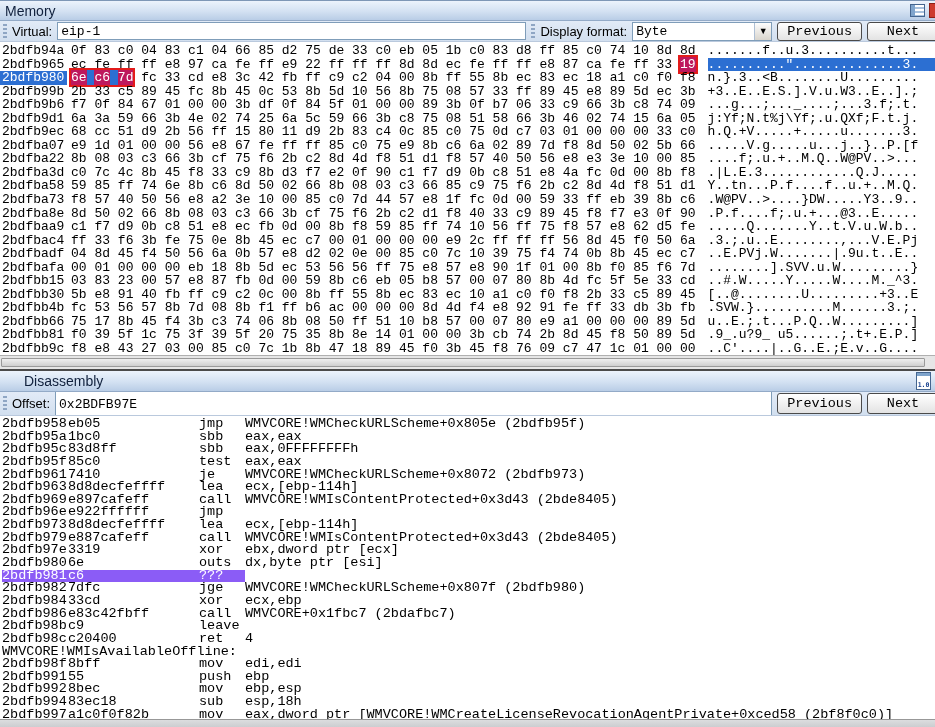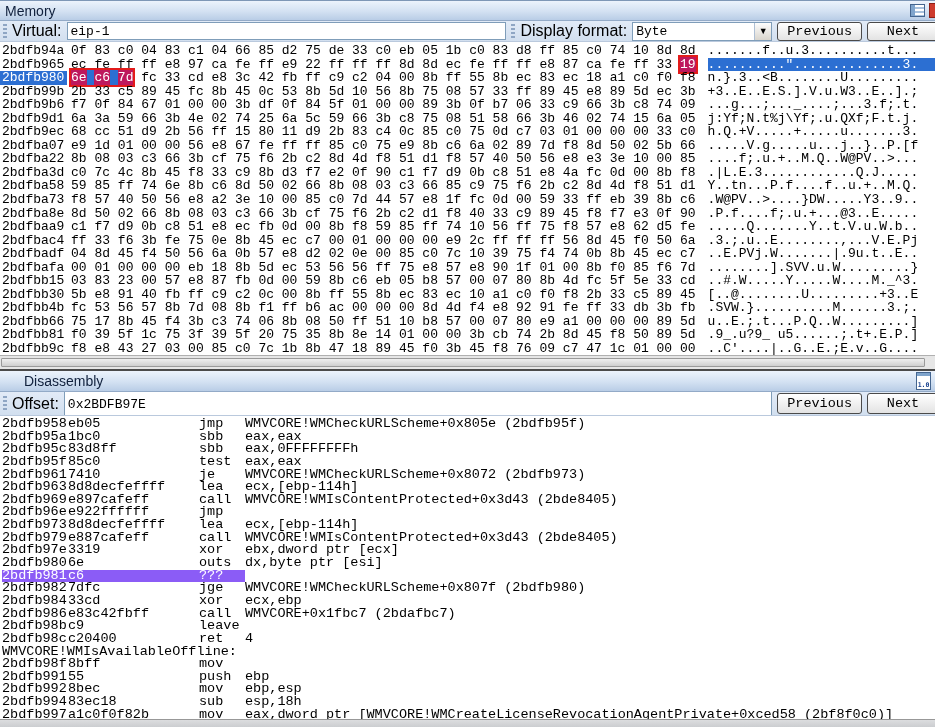--- a/index.html
+++ b/index.html
@@ -33,21 +33,21 @@
   .cap-icon-num::before { content:""; position:absolute; top:0; left:0; right:0; height:3px; background:#7fa4cc; }
   
   .toolbar {
     height:21px; background:linear-gradient(#e2ebf7,#d2dfef);
     display:flex; align-items:center; gap:5px; padding:0 0 0 3px;
     border-bottom:1px solid #bac9dd; overflow:hidden;
   }
   .toolbar.dis { height:24px; }
   .grip { width:4px; height:15px; flex:none;
     background:repeating-linear-gradient(180deg,#8fa6c4 0 2px, transparent 2px 4px); }
-  .tb-label { font-size:16px; color:#000; white-space:nowrap; flex:none; }
+  .tb-label { font-size:13px; color:#000; white-space:nowrap; flex:none; }
   .tb-input {
     height:18px; border:1px solid #7f9db9; background:#fff; flex:1;
     font:13px "Liberation Mono", monospace; padding:1px 3px 0 3px; outline:none;
   }
   .toolbar.dis .tb-input { height:37px; }
   .combo {
     width:140px; height:19px; flex:none; border:1px solid #7f9db9; background:#fff;
     display:flex; align-items:center;
   }
   .combo .val { flex:1; font:13px "Liberation Mono", monospace; padding-left:3px; }
@@ -180,20 +180,20 @@
     <div class="disrow"><span class="da">2bdfb979</span><span class="db">e887cafeff</span><span class="dm">call</span><span class="do">WMVCORE!WMIsContentProtected+0x3d43 (2bde8405)</span></div>
     <div class="disrow"><span class="da">2bdfb97e</span><span class="db">3319</span><span class="dm">xor</span><span class="do">ebx,dword ptr [ecx]</span></div>
     <div class="disrow"><span class="da">2bdfb980</span><span class="db">6e</span><span class="dm">outs</span><span class="do">dx,byte ptr [esi]</span></div>
     <div class="disrow hl"><span class="da">2bdfb981</span><span class="db">c6</span><span class="dm">???</span><span class="do"></span></div>
     <div class="disrow"><span class="da">2bdfb982</span><span class="db">7dfc</span><span class="dm">jge</span><span class="do">WMVCORE!WMCheckURLScheme+0x807f (2bdfb980)</span></div>
     <div class="disrow"><span class="da">2bdfb984</span><span class="db">33cd</span><span class="dm">xor</span><span class="do">ecx,ebp</span></div>
     <div class="disrow"><span class="da">2bdfb986</span><span class="db">e83c42fbff</span><span class="dm">call</span><span class="do">WMVCORE+0x1fbc7 (2bdafbc7)</span></div>
     <div class="disrow"><span class="da">2bdfb98b</span><span class="db">c9</span><span class="dm">leave</span><span class="do"></span></div>
     <div class="disrow"><span class="da">2bdfb98c</span><span class="db">c20400</span><span class="dm">ret</span><span class="do">4</span></div>
     <div class="dislabel">WMVCORE!WMIsAvailableOffline:</div>
-    <div class="disrow"><span class="da">2bdfb98f</span><span class="db">8bff</span><span class="dm">mov</span></div>
+    <div class="disrow"><span class="da">2bdfb98f</span><span class="db">8bff</span><span class="dm">mov</span><span class="do">edi,edi</span></div>
     <div class="disrow"><span class="da">2bdfb991</span><span class="db">55</span><span class="dm">push</span><span class="do">ebp</span></div>
     <div class="disrow"><span class="da">2bdfb992</span><span class="db">8bec</span><span class="dm">mov</span><span class="do">ebp,esp</span></div>
     <div class="disrow"><span class="da">2bdfb994</span><span class="db">83ec18</span><span class="dm">sub</span><span class="do">esp,18h</span></div>
     <div class="disrow"><span class="da">2bdfb997</span><span class="db">a1c0f0f82b</span><span class="dm">mov</span><span class="do">eax,dword ptr [WMVCORE!WMCreateLicenseRevocationAgentPrivate+0xced58 (2bf8f0c0)]</span></div>
   </div>
 
 <div class="bottombar"></div>
 
 </body></html>

